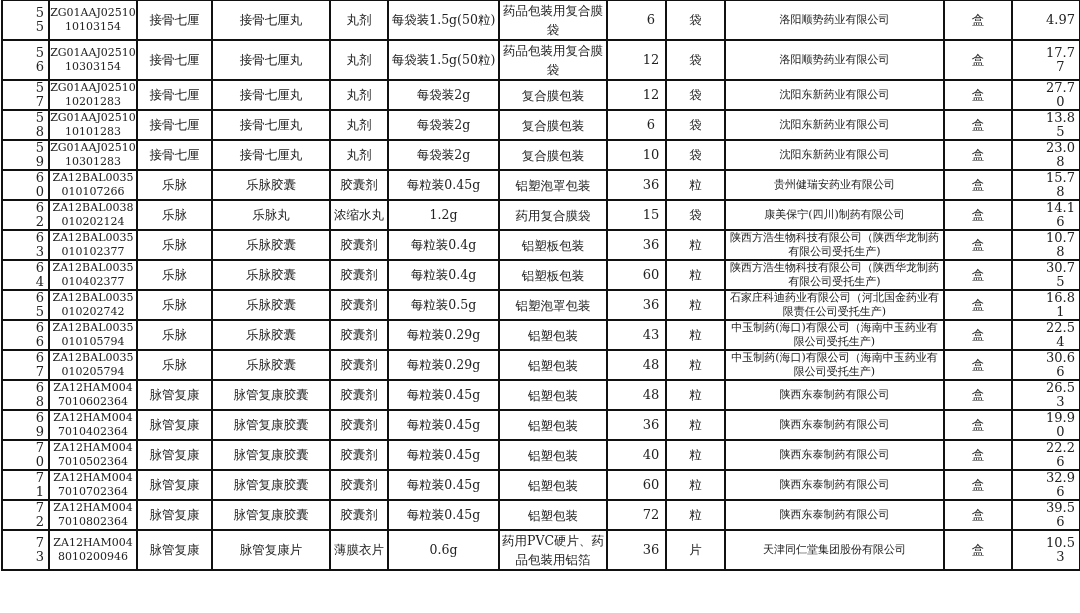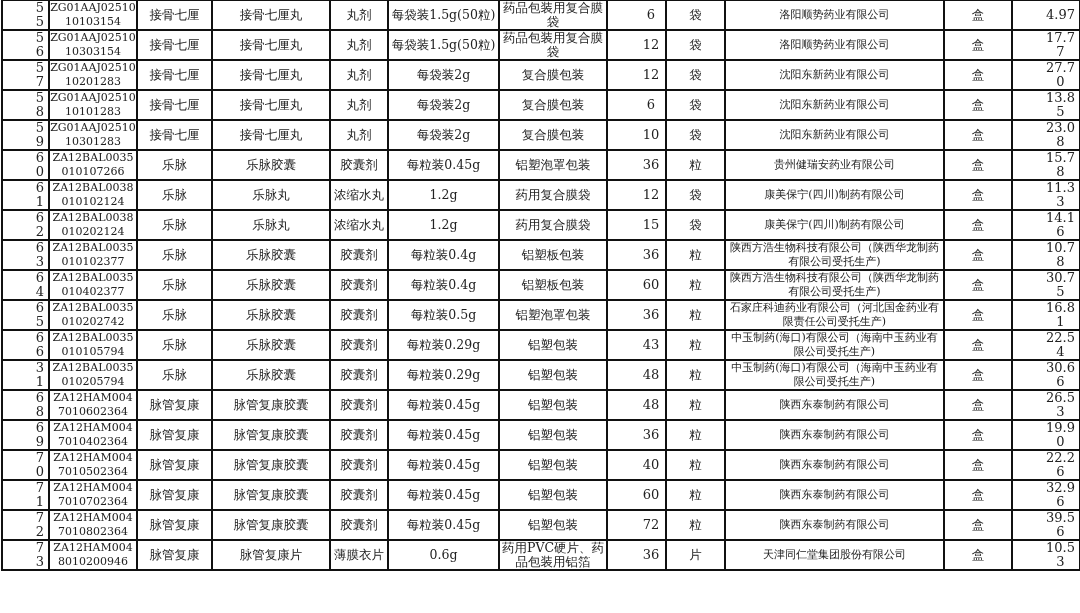--- a/index.html
+++ b/index.html
@@ -1,20 +1,20 @@
 <!DOCTYPE html>
 <html><head>
 <meta charset="utf-8">
 <style>
   html, body { margin:0; padding:0; background:#ffffff; }
   body { width:1080px; height:613px; overflow:hidden; font-family:"DejaVu Serif", "Liberation Serif", serif; color:#222; }
   table.drug-table { border-collapse:collapse; table-layout:fixed; width:1078px; margin-left:1px; margin-top:-1px; }
   table.drug-table td { border:2px solid #111; text-align:center; vertical-align:middle; font-size:12.5px; line-height:14px; padding:0 2px; height:28px; overflow:hidden; white-space:normal; word-break:break-all; }
   table.drug-table td.code { font-size:11px; line-height:14px; padding:0; }
-  table.drug-table td.pack { font-size:12.5px; line-height:14px; }
+  table.drug-table td.pack { font-size:12.5px; line-height:19px; }
   table.drug-table td.company { font-size:11px; line-height:14px; }
   table.drug-table td.num { font-size:13px;padding-left:31px; }
 </style>
 </head>
 <body>
 
 <table class="drug-table">
   <colgroup>
     <col style="width:47px">
       <col style="width:88px">
@@ -108,34 +108,20 @@
         <td>胶囊剂</td>
         <td>每粒装0.45g</td>
         <td class="pack">铝塑泡罩包装</td>
         <td class="num">36</td>
         <td>粒</td>
         <td class="company">贵州健瑞安药业有限公司</td>
         <td>盒</td>
         <td class="num">15.78</td>
       </tr>
       <tr>
-        <td class="num">61</td>
-        <td class="code">ZA12BAL0038010102124</td>
-        <td>乐脉</td>
-        <td>乐脉丸</td>
-        <td>浓缩水丸</td>
-        <td>1.2g</td>
-        <td class="pack">药用复合膜袋</td>
-        <td class="num">12</td>
-        <td>袋</td>
-        <td class="company">康美保宁(四川)制药有限公司</td>
-        <td>盒</td>
-        <td class="num">11.33</td>
-      </tr>
-      <tr>
         <td class="num">62</td>
         <td class="code">ZA12BAL0038010202124</td>
         <td>乐脉</td>
         <td>乐脉丸</td>
         <td>浓缩水丸</td>
         <td>1.2g</td>
         <td class="pack">药用复合膜袋</td>
         <td class="num">15</td>
         <td>袋</td>
         <td class="company">康美保宁(四川)制药有限公司</td>
@@ -192,21 +178,21 @@
         <td>胶囊剂</td>
         <td>每粒装0.29g</td>
         <td class="pack">铝塑包装</td>
         <td class="num">43</td>
         <td>粒</td>
         <td class="company">中玉制药(海口)有限公司（海南中玉药业有限公司受托生产)</td>
         <td>盒</td>
         <td class="num">22.54</td>
       </tr>
       <tr>
-        <td class="num">31</td>
+        <td class="num">67</td>
         <td class="code">ZA12BAL0035010205794</td>
         <td>乐脉</td>
         <td>乐脉胶囊</td>
         <td>胶囊剂</td>
         <td>每粒装0.29g</td>
         <td class="pack">铝塑包装</td>
         <td class="num">48</td>
         <td>粒</td>
         <td class="company">中玉制药(海口)有限公司（海南中玉药业有限公司受托生产)</td>
         <td>盒</td>

